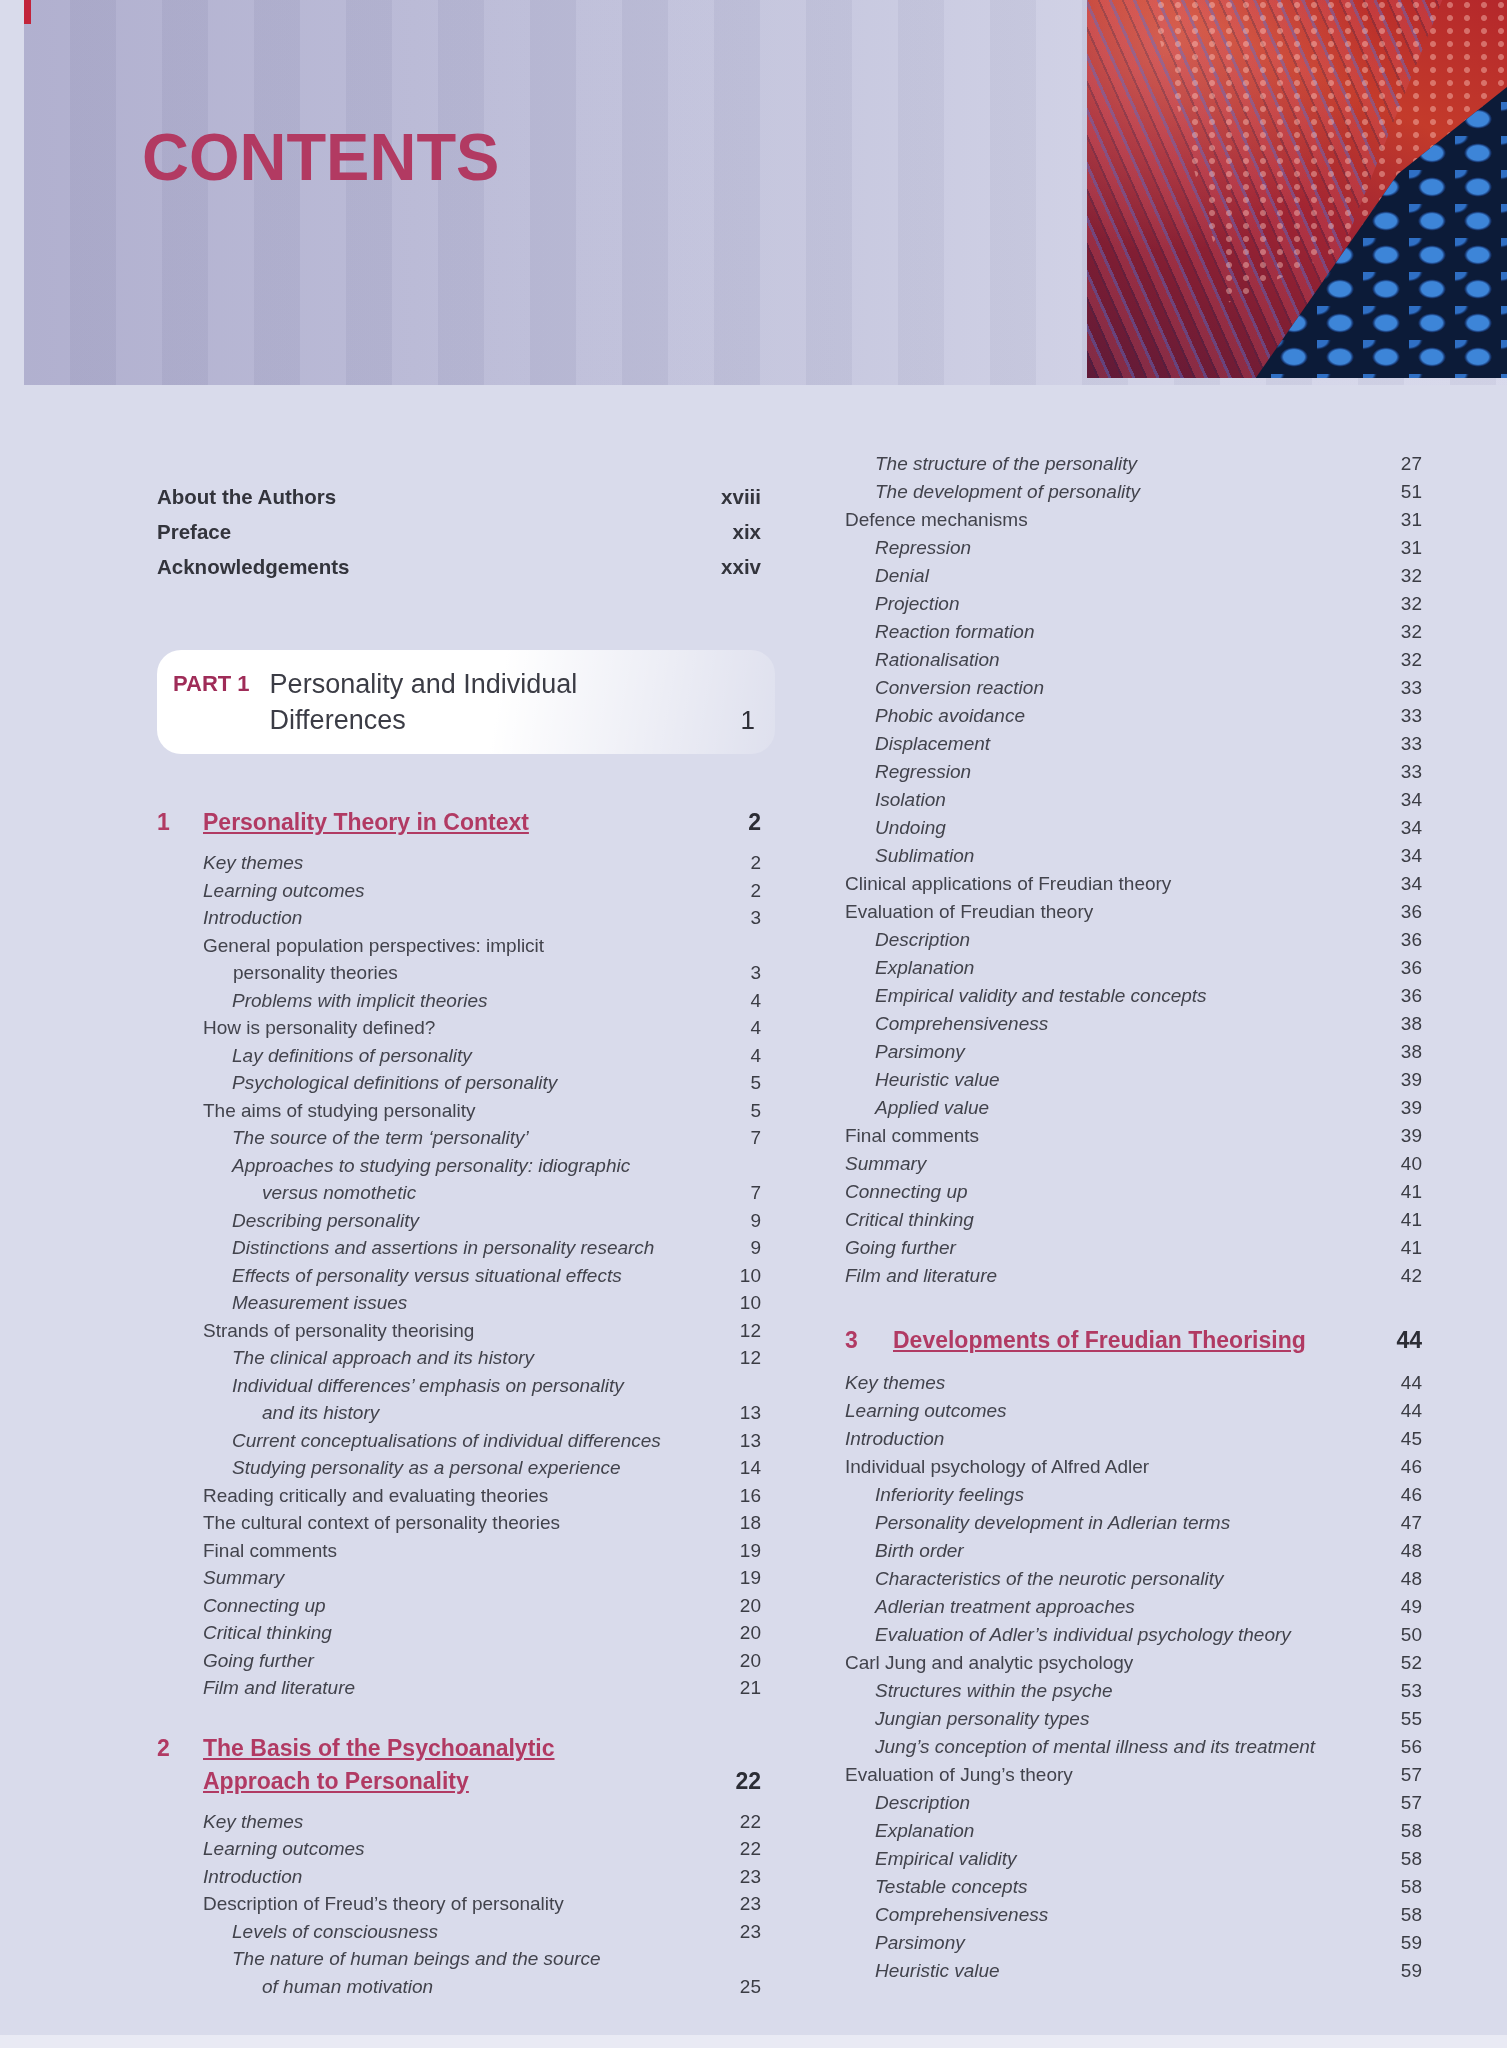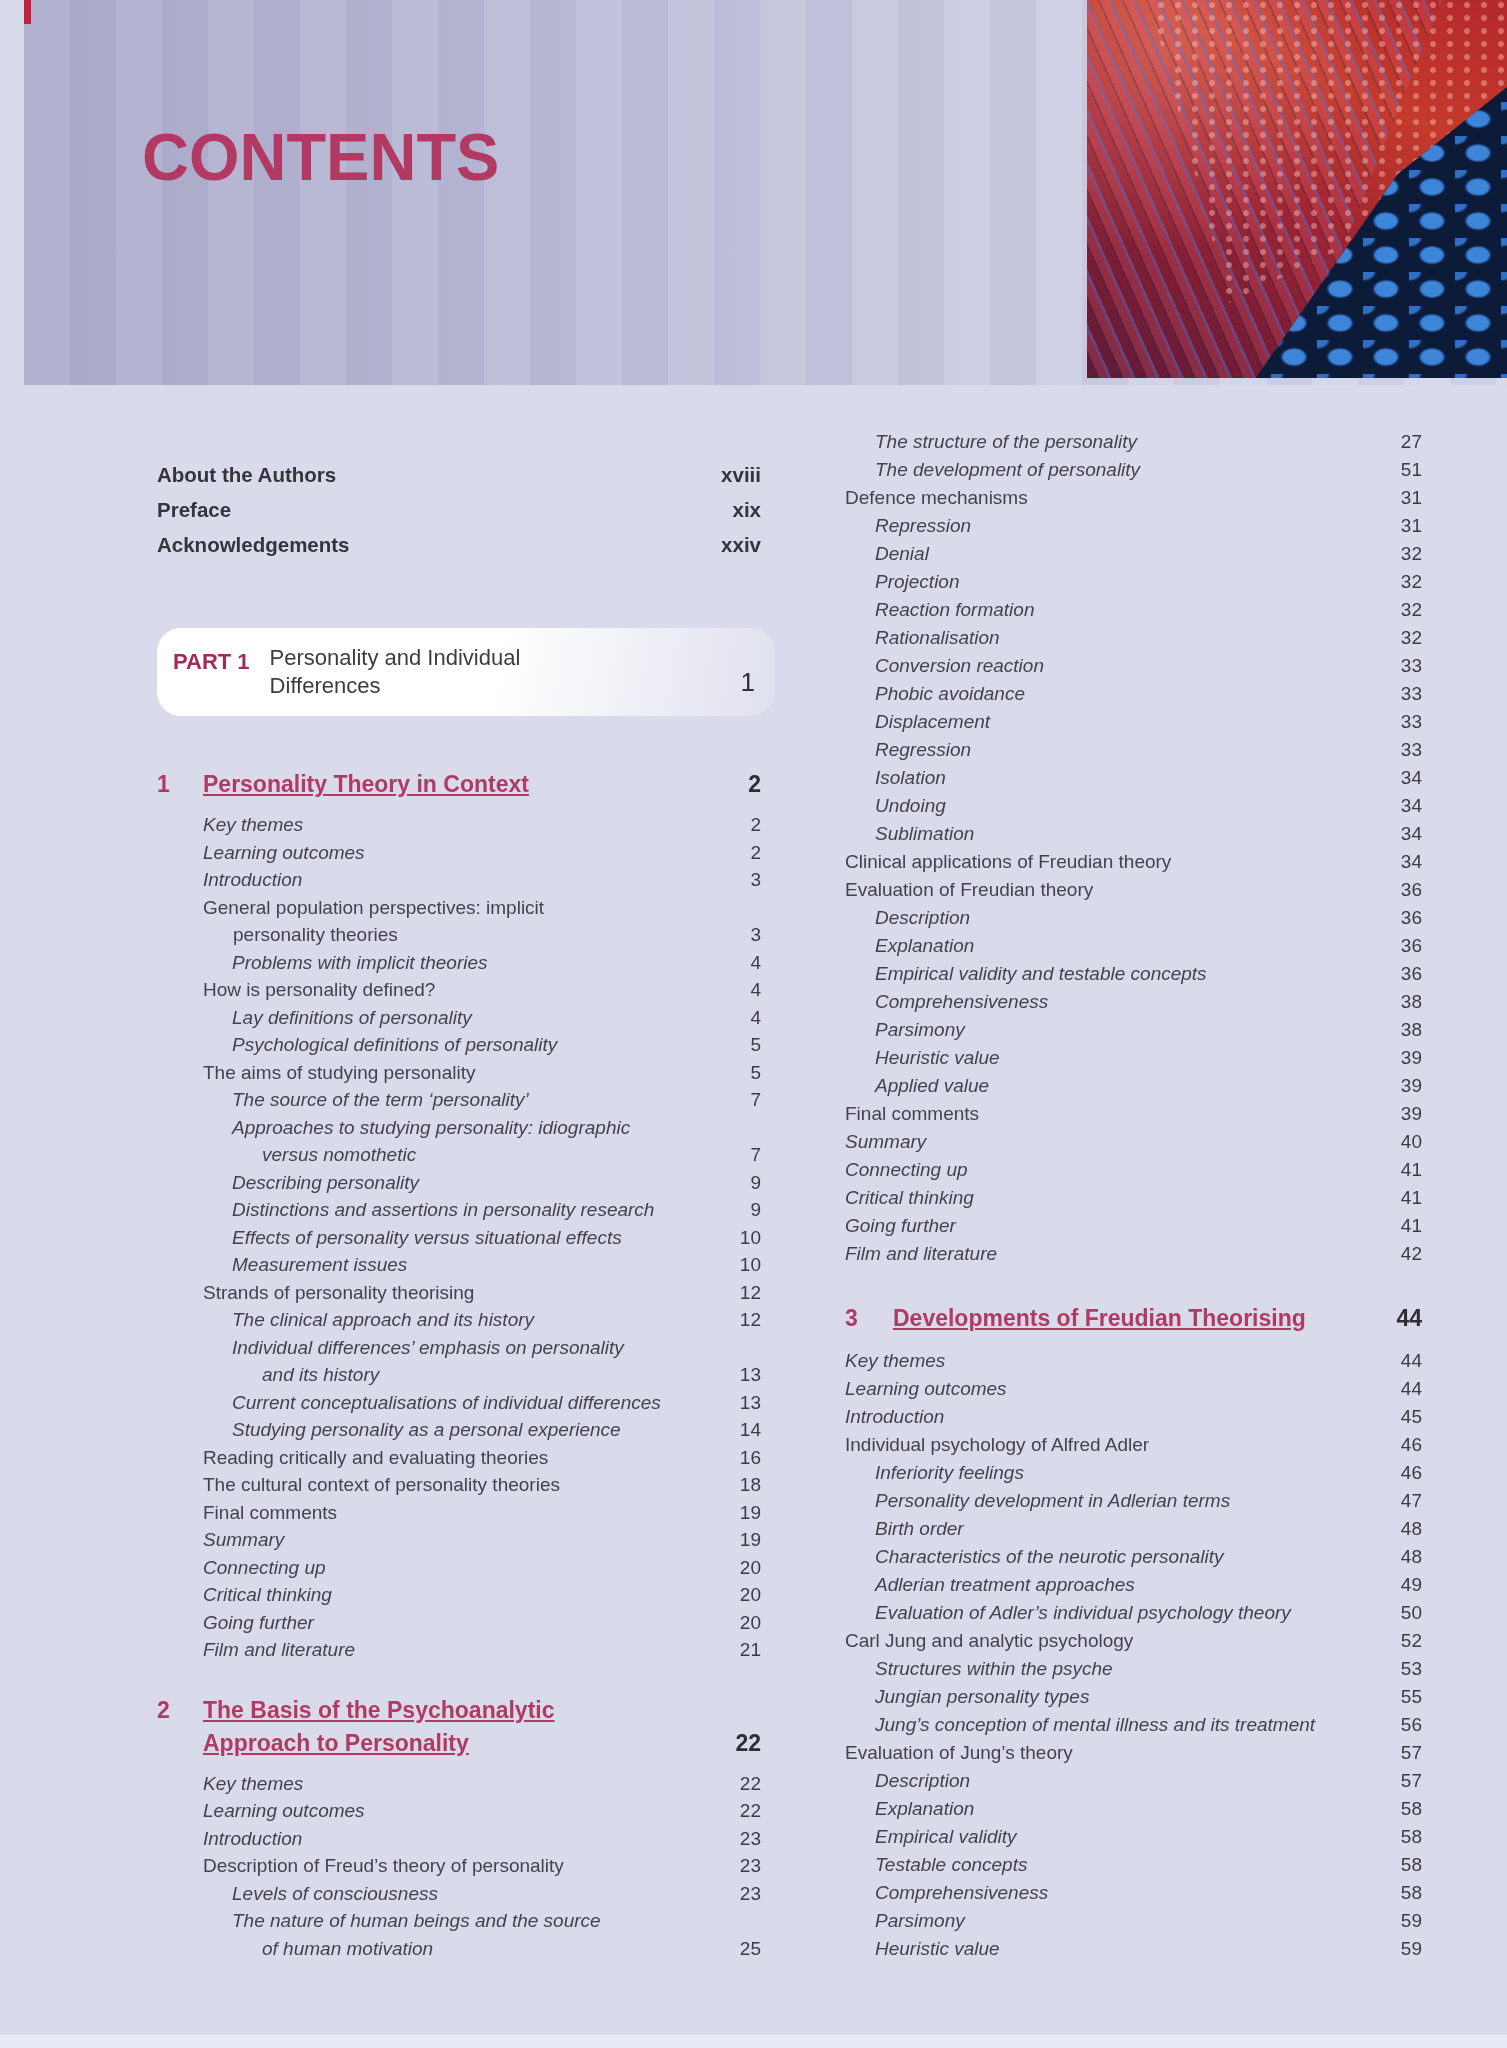--- a/index.html
+++ b/index.html
@@ -48,37 +48,37 @@
   }
   .fish .scales{
     position:absolute; inset:0; background-color:#0c1b38;
     background-image:
       radial-gradient(ellipse 20px 14px at 23px 17px, #3d85d8 0 52%, #15336b 64%, rgba(0,0,0,0) 70%),
       radial-gradient(ellipse 20px 14px at 0px 0px, #2f6fc4 0 52%, #102a58 64%, rgba(0,0,0,0) 70%);
     background-size:46px 34px;
     clip-path:polygon(100% 18%, 100% 100%, 38% 100%, 70% 46%);
   }
   
-  .col{position:absolute; top:372px; font-size:19px; line-height:27.5px;}
+  .col{position:absolute; top:394px; font-size:19px; line-height:27.5px;}
   .col-left{left:157px; width:604px; padding-top:85px;}
   .col-right{left:845px; width:577px; padding-top:56px; line-height:28px;}
   
   .fm-row{display:flex; align-items:flex-end; font-weight:bold; color:#33343c;
           font-size:20.5px; line-height:35px;}
   .fm-row .e-label{flex:1 1 auto;}
   .fm-row .e-page{flex:0 0 auto; margin-left:10px;}
   
   .part-banner{
     display:flex; width:618px; box-sizing:border-box;
     margin:66px 0 0 0; padding:16px 20px 16px 16px;
     border-radius:24px;
     background:linear-gradient(100deg, #ffffff 0%, #ffffff 55%, rgba(255,255,255,.15) 100%);
   }
   .part-kicker{font-size:22px; font-weight:bold; color:#9f2c58; margin-right:20px; white-space:nowrap; line-height:36px;}
-  .part-title{flex:1 1 auto; font-size:22px; color:#3b3c45; line-height:28px; white-space:pre-line;}
+  .part-title{flex:1 1 auto; font-size:27px; color:#3b3c45; line-height:36px; white-space:pre-line;}
   .part-page{align-self:flex-end; font-size:26px; color:#2e2f37; margin-left:10px; line-height:36px;}
   
   .chapter-head{display:flex; margin:30px 0 10px 0; font-size:23px; font-weight:bold; line-height:33px;}
   .part-banner + .chapter-head{margin-top:52px;}
   .col-left .chapter-head{margin-bottom:10px;}
   .col-right .chapter-head{margin:34px 0 12px 0;}
   .ch-num{flex:0 0 46px; color:#b13a63;}
   .col-right .ch-num{flex-basis:48px;}
   .ch-title{flex:1 1 auto; color:#b13a63; white-space:pre-line;text-decoration:underline;}
   .ch-page{flex:0 0 auto; align-self:flex-end; color:#2c2d35; margin-left:10px;}

